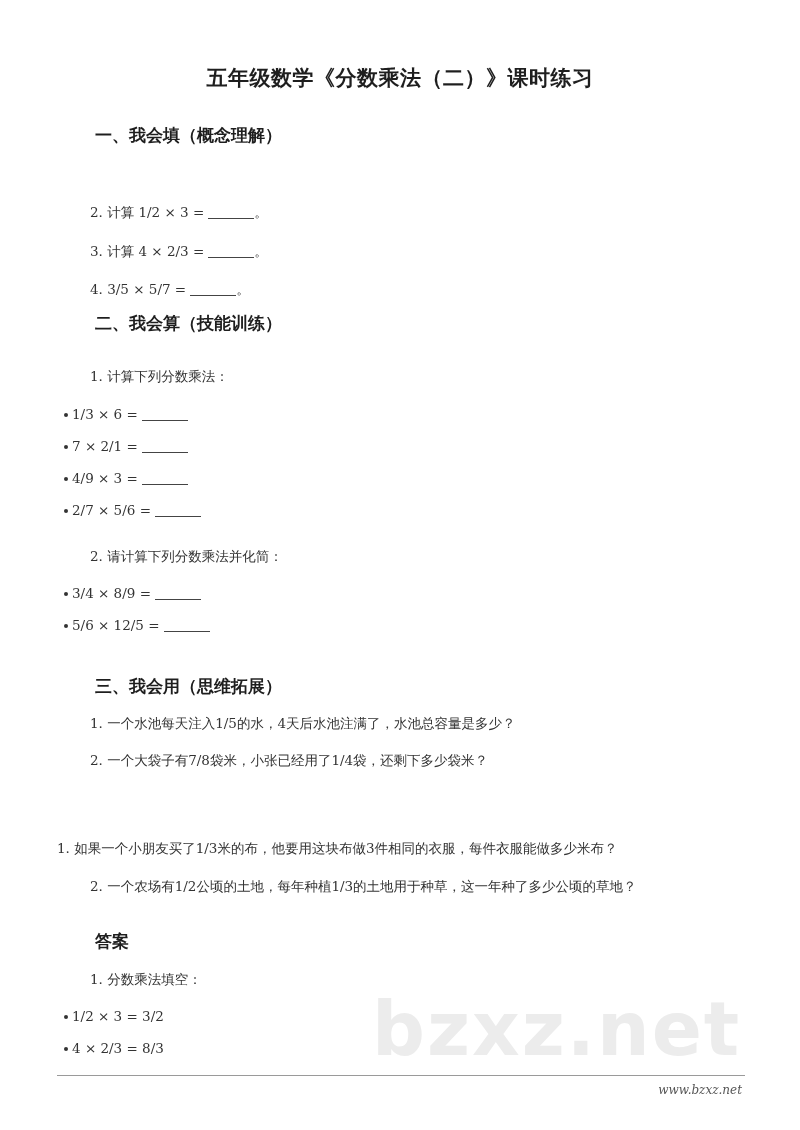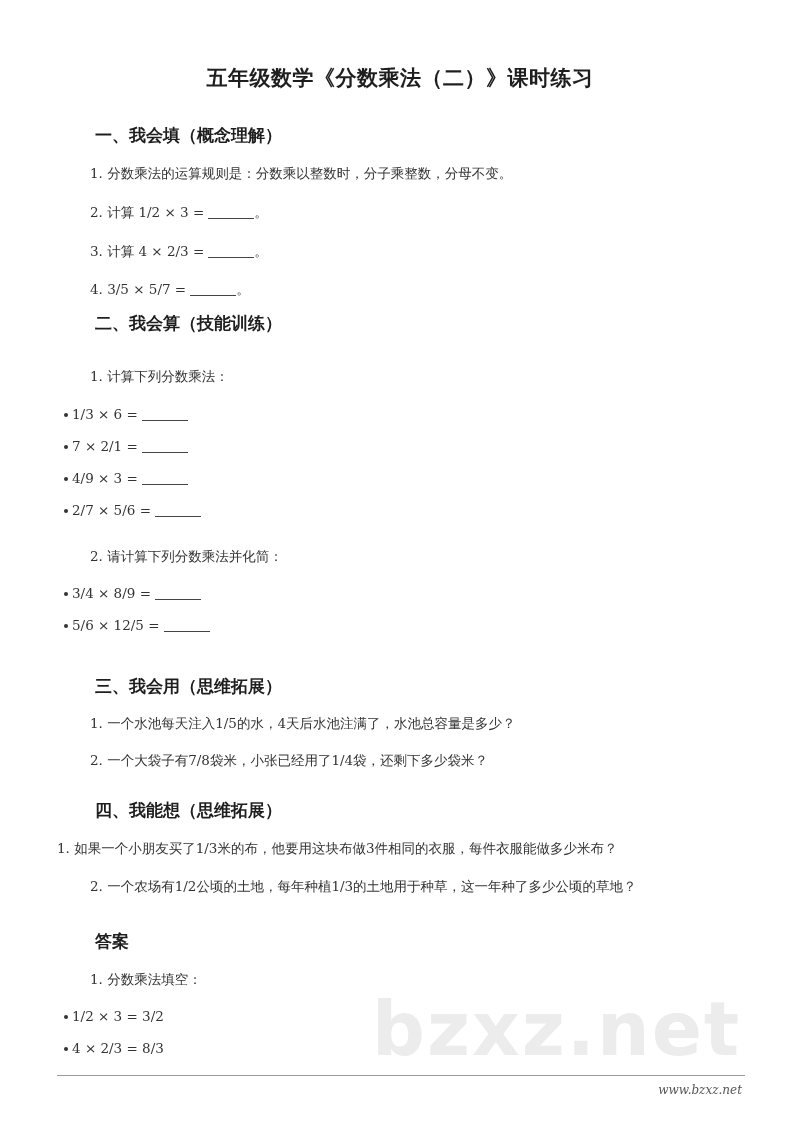--- a/index.html
+++ b/index.html
@@ -52,40 +52,38 @@
 </head>
 <body>
 
 <div class="page">
 
   <div class="watermark">bzxz.net</div>
 
   <div class="title">五年级数学《分数乘法（二）》课时练习</div>
 
   <div class="h" style="top:124px">一、我会填（概念理解）</div>
-  <div class="line num" style="top:165px">1. 分数乘法的运算规则是：分数乘以整数时，分子乘整数，分母不变。</div>
   <div class="line num" style="top:204px"><span>2. 计算 1/2 × 3 =</span><span class="blank"></span><span>。</span></div>
   <div class="line num" style="top:243px"><span>3. 计算 4 × 2/3 =</span><span class="blank"></span><span>。</span></div>
   <div class="line num" style="top:281px"><span>4. 3/5 × 5/7 =</span><span class="blank"></span><span>。</span></div>
 
   <div class="h" style="top:312px">二、我会算（技能训练）</div>
   <div class="line num" style="top:368px">1. 计算下列分数乘法：</div>
   <div class="line bullet" style="top:406px"><span>1/3 × 6 =</span><span class="blank"></span></div>
   <div class="line bullet" style="top:438px"><span>7 × 2/1 =</span><span class="blank"></span></div>
   <div class="line bullet" style="top:470px"><span>4/9 × 3 =</span><span class="blank"></span></div>
   <div class="line bullet" style="top:502px"><span>2/7 × 5/6 =</span><span class="blank"></span></div>
   <div class="line num" style="top:548px">2. 请计算下列分数乘法并化简：</div>
   <div class="line bullet" style="top:585px"><span>3/4 × 8/9 =</span><span class="blank"></span></div>
   <div class="line bullet" style="top:617px"><span>5/6 × 12/5 =</span><span class="blank"></span></div>
 
   <div class="h" style="top:675px">三、我会用（思维拓展）</div>
   <div class="line num" style="top:715px">1. 一个水池每天注入1/5的水，4天后水池注满了，水池总容量是多少？</div>
   <div class="line num" style="top:752px">2. 一个大袋子有7/8袋米，小张已经用了1/4袋，还剩下多少袋米？</div>
 
-  <div class="h" style="top:799px">四、我能想（思维拓展）</div>
   <div class="line num-outdent" style="top:840px">1. 如果一个小朋友买了1/3米的布，他要用这块布做3件相同的衣服，每件衣服能做多少米布？</div>
   <div class="line num" style="top:878px">2. 一个农场有1/2公顷的土地，每年种植1/3的土地用于种草，这一年种了多少公顷的草地？</div>
 
   <div class="h" style="top:930px">答案</div>
   <div class="line num" style="top:971px">1. 分数乘法填空：</div>
   <div class="line bullet" style="top:1008px">1/2 × 3 = 3/2</div>
   <div class="line bullet" style="top:1040px">4 × 2/3 = 8/3</div>
 
   <div class="rule"></div>
   <div class="footer-url">www.bzxz.net</div>

